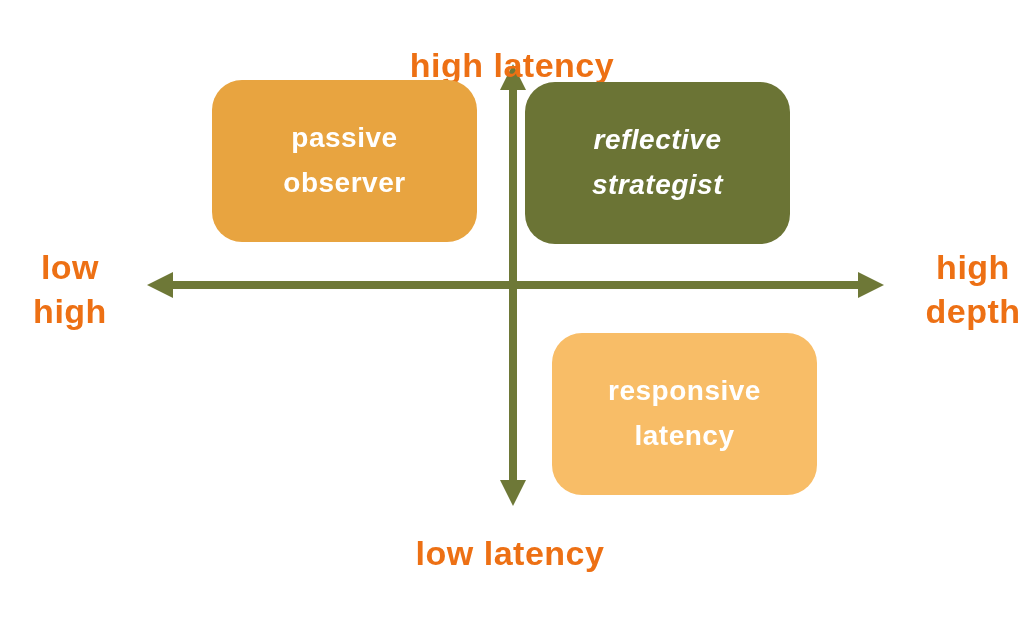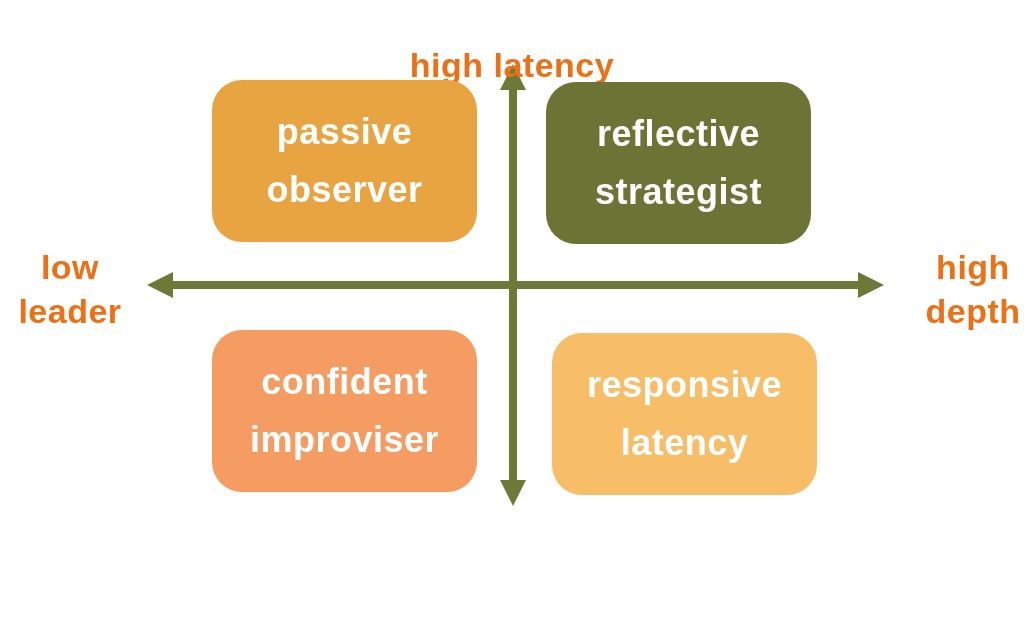--- a/index.html
+++ b/index.html
@@ -27,28 +27,28 @@
   .box {
     position: absolute;
     width: 265px;
     height: 162px;
     border-radius: 30px;
     color: var(--box-text);
     display: flex;
     align-items: center;
     justify-content: center;
     text-align: center;
-    font-size: 36px;
+    font-size: 28px;
     font-weight: bold;
     line-height: 1.6;
     white-space: pre-line;
     letter-spacing: 0.5px;
   }
   .box.tl { left: 212px; top: 80px;  background: var(--quadrant-top-left); }
-  .box.tr { left: 546px; top: 82px;  background: var(--quadrant-top-right); }
+  .box.tr { left: 525px; top: 82px;  background: var(--quadrant-top-right); font-style: italic; }
   .box.bl { left: 212px; top: 330px; background: var(--quadrant-bottom-left); }
   .box.br { left: 552px; top: 333px; background: var(--quadrant-bottom-right); }
 
   
   .shaft-v {
     position: absolute;
     left: 509px; top: 84px;
     width: 8px; height: 404px;
     background: var(--axis);
   }
@@ -106,27 +106,26 @@
 <div class="canvas">
 
   <div class="shaft-v"></div>
   <div class="shaft-h"></div>
   <div class="arrowhead up"></div>
   <div class="arrowhead down"></div>
   <div class="arrowhead left"></div>
   <div class="arrowhead right"></div>
 
   <div class="axis-label top">high latency</div>
+  <div class="axis-label bottom">low latency</div>
   <div class="axis-label left">low
-leader</div>
+high</div>
   <div class="axis-label right">high
 depth</div>
 
   <div class="box tl">passive
 observer</div>
   <div class="box tr">reflective
 strategist</div>
-  <div class="box bl">confident
-improviser</div>
   <div class="box br">responsive
 latency</div>
 
 </div>
 
 </body></html>

